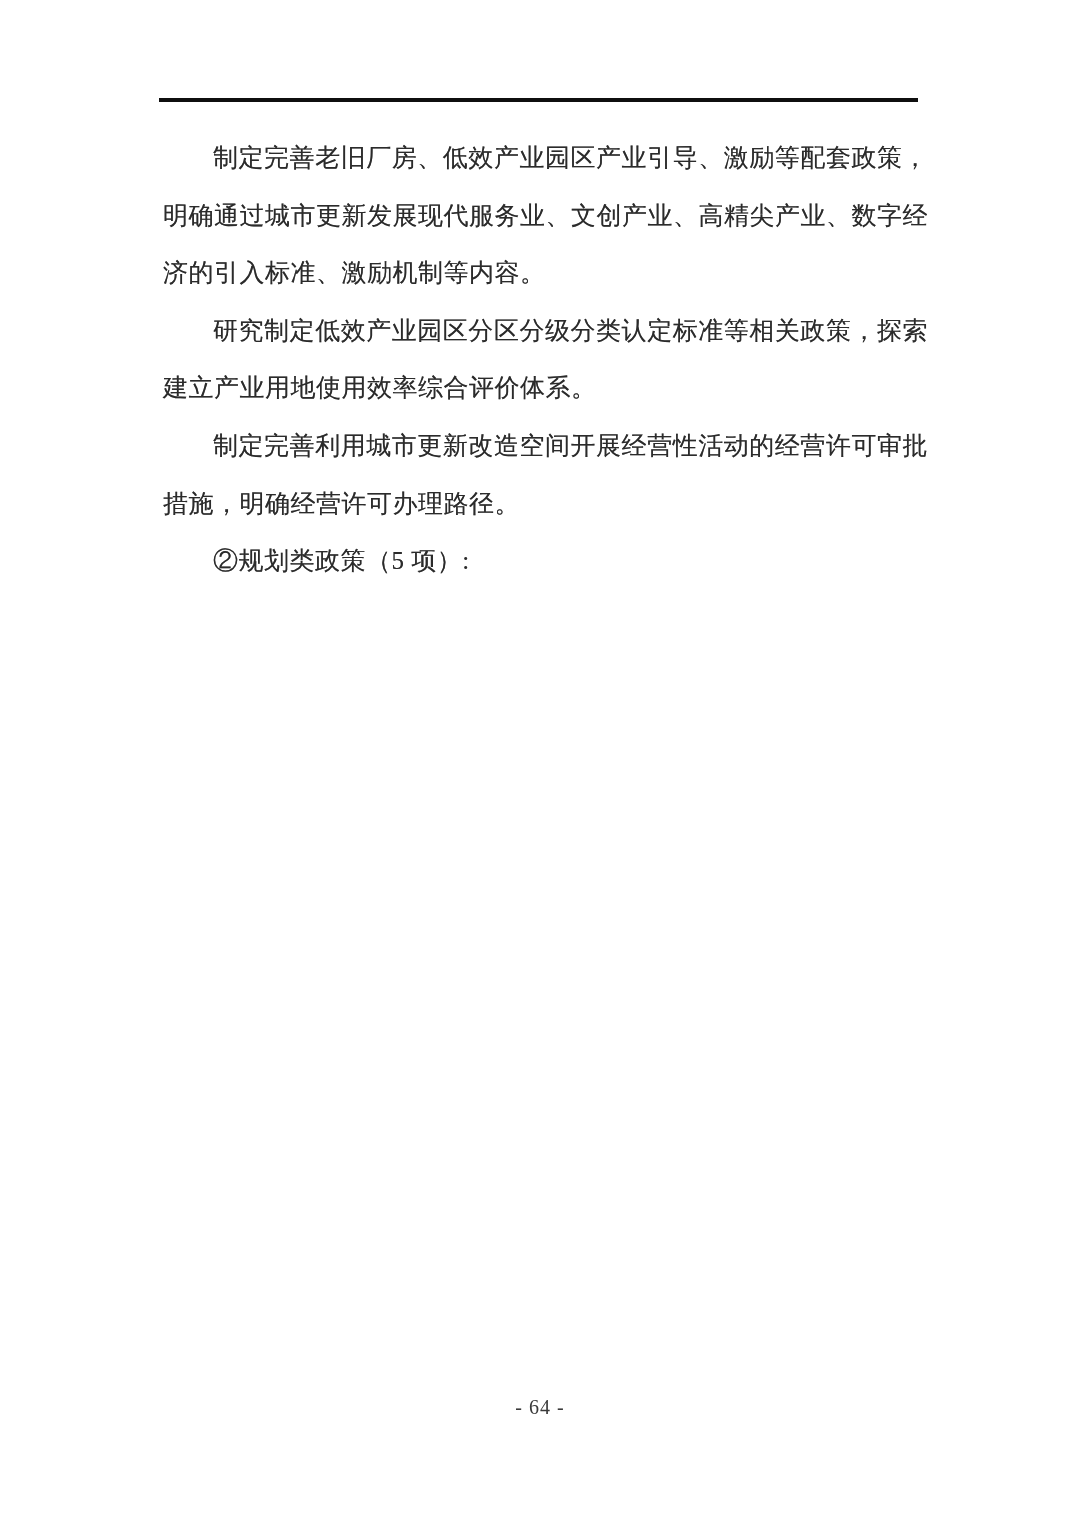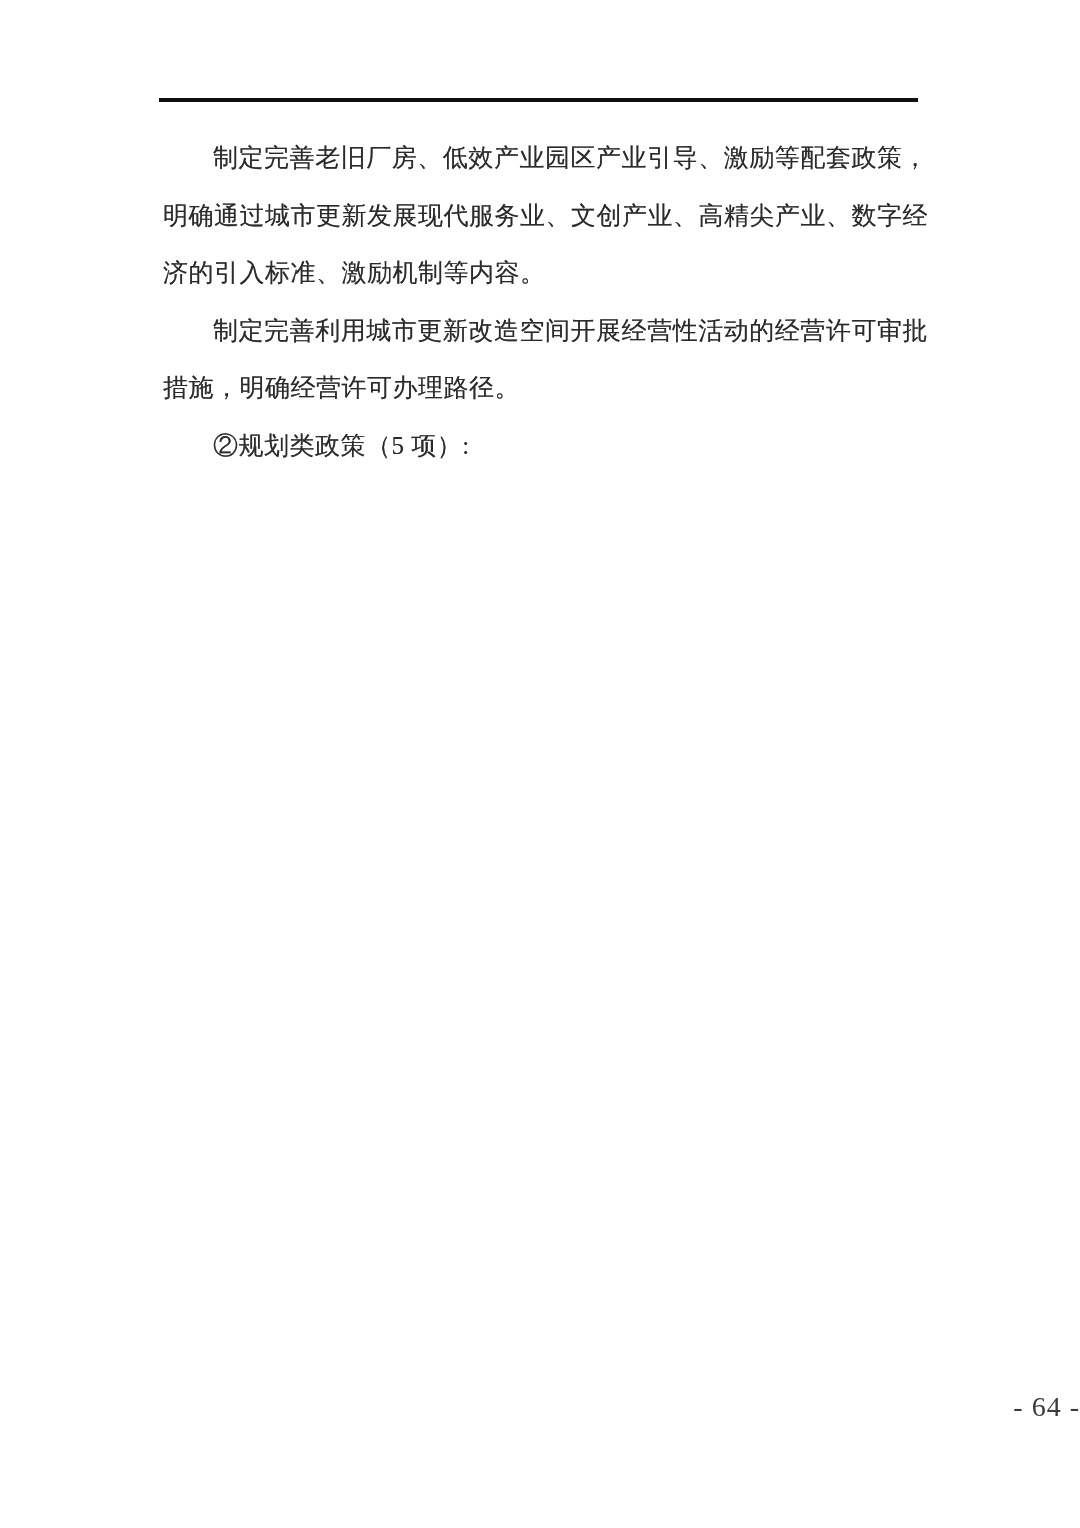--- a/index.html
+++ b/index.html
@@ -40,36 +40,37 @@
     padding: 0;
     text-indent: 2em;
     
     text-shadow: 0 0 0.4px rgba(43,43,43,0.55);
   }
   .footer {
     position: absolute;
     left: 0;
     top: 1394px;
     width: 1080px;
-    text-align: right;
+    text-align: center;
     color: #3a3a3a;
-    font-size: 28px;
+    font-size: 20px;
     line-height: 26px;
     letter-spacing: 1px;
     font-family: "Liberation Serif", "DejaVu Serif", serif;
   }
 </style>
 </head>
 <body>
 
 <div class="page">
 
   <div class="header-rule"></div>
 
   <div class="body-text">
     <p>制定完善老旧厂房、低效产业园区产业引导、激励等配套政策，明确通过城市更新发展现代服务业、文创产业、高精尖产业、数字经济的引入标准、激励机制等内容。</p>
+    <p>研究制定低效产业园区分区分级分类认定标准等相关政策，探索建立产业用地使用效率综合评价体系。</p>
     <p>制定完善利用城市更新改造空间开展经营性活动的经营许可审批措施，明确经营许可办理路径。</p>
     <p>②规划类政策（5 项）:</p>
   </div>
 
   <div class="footer">- 64 -</div>
 
 </div>
 
 </body></html>

